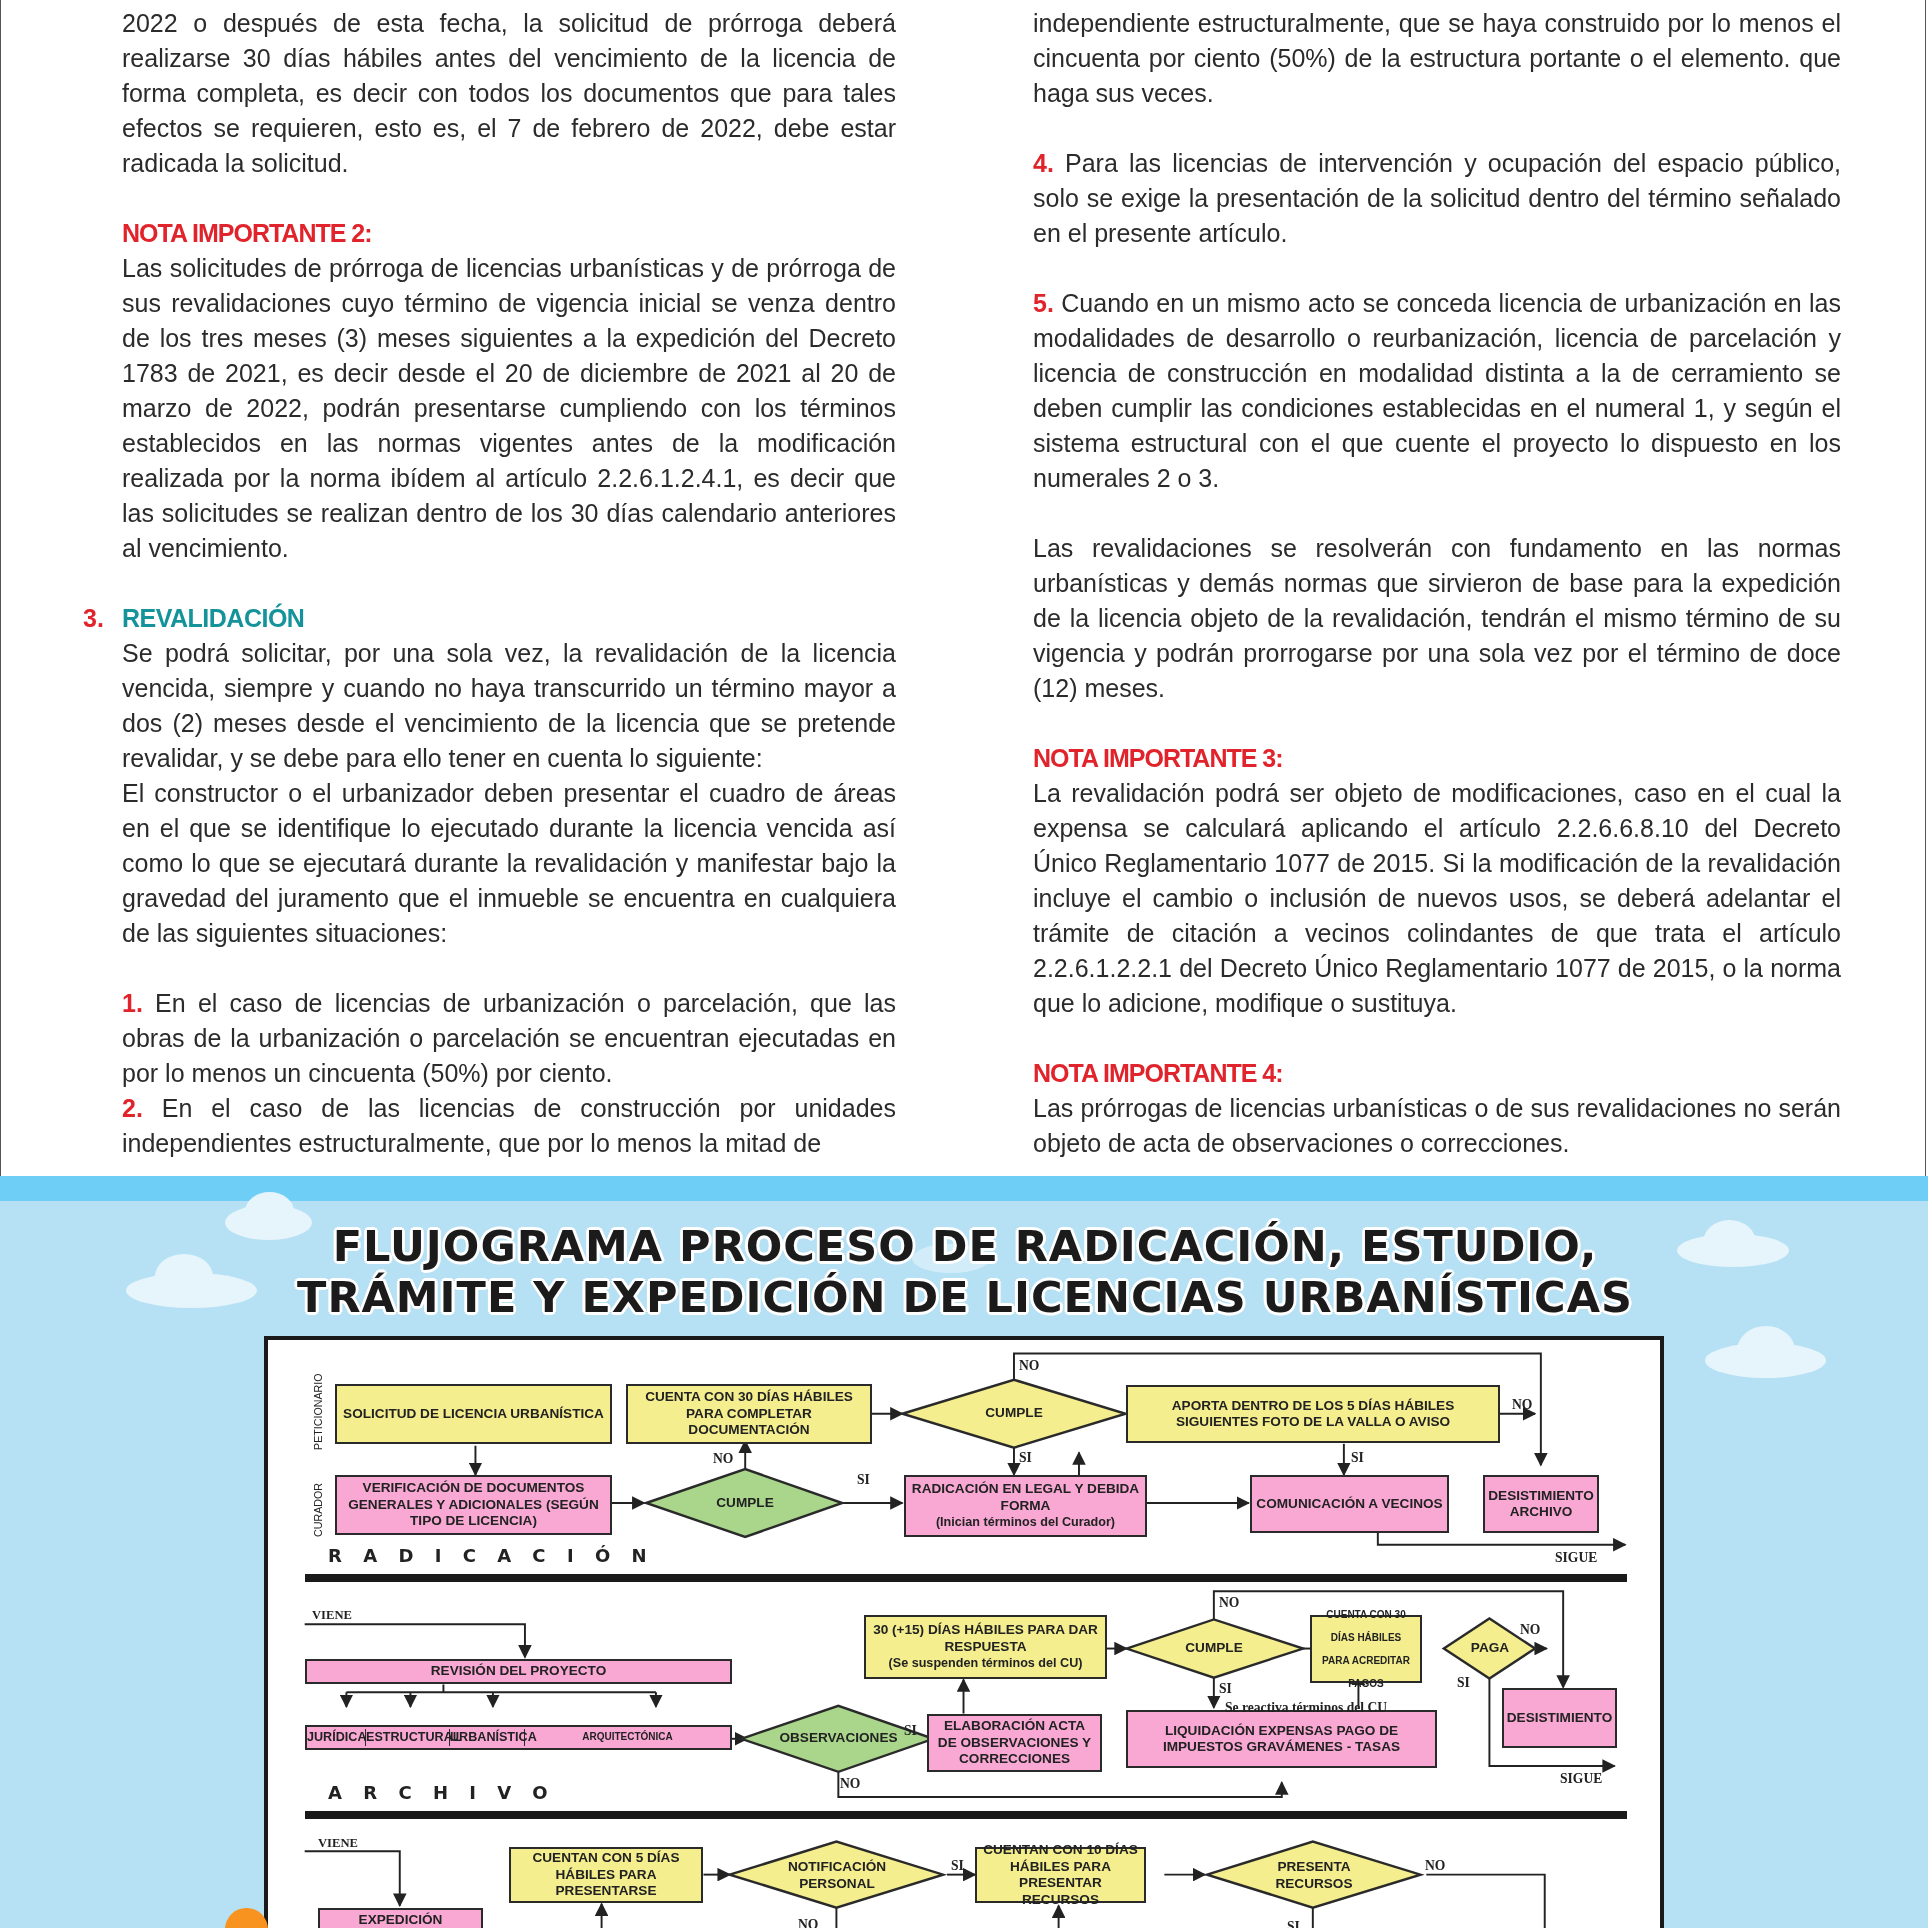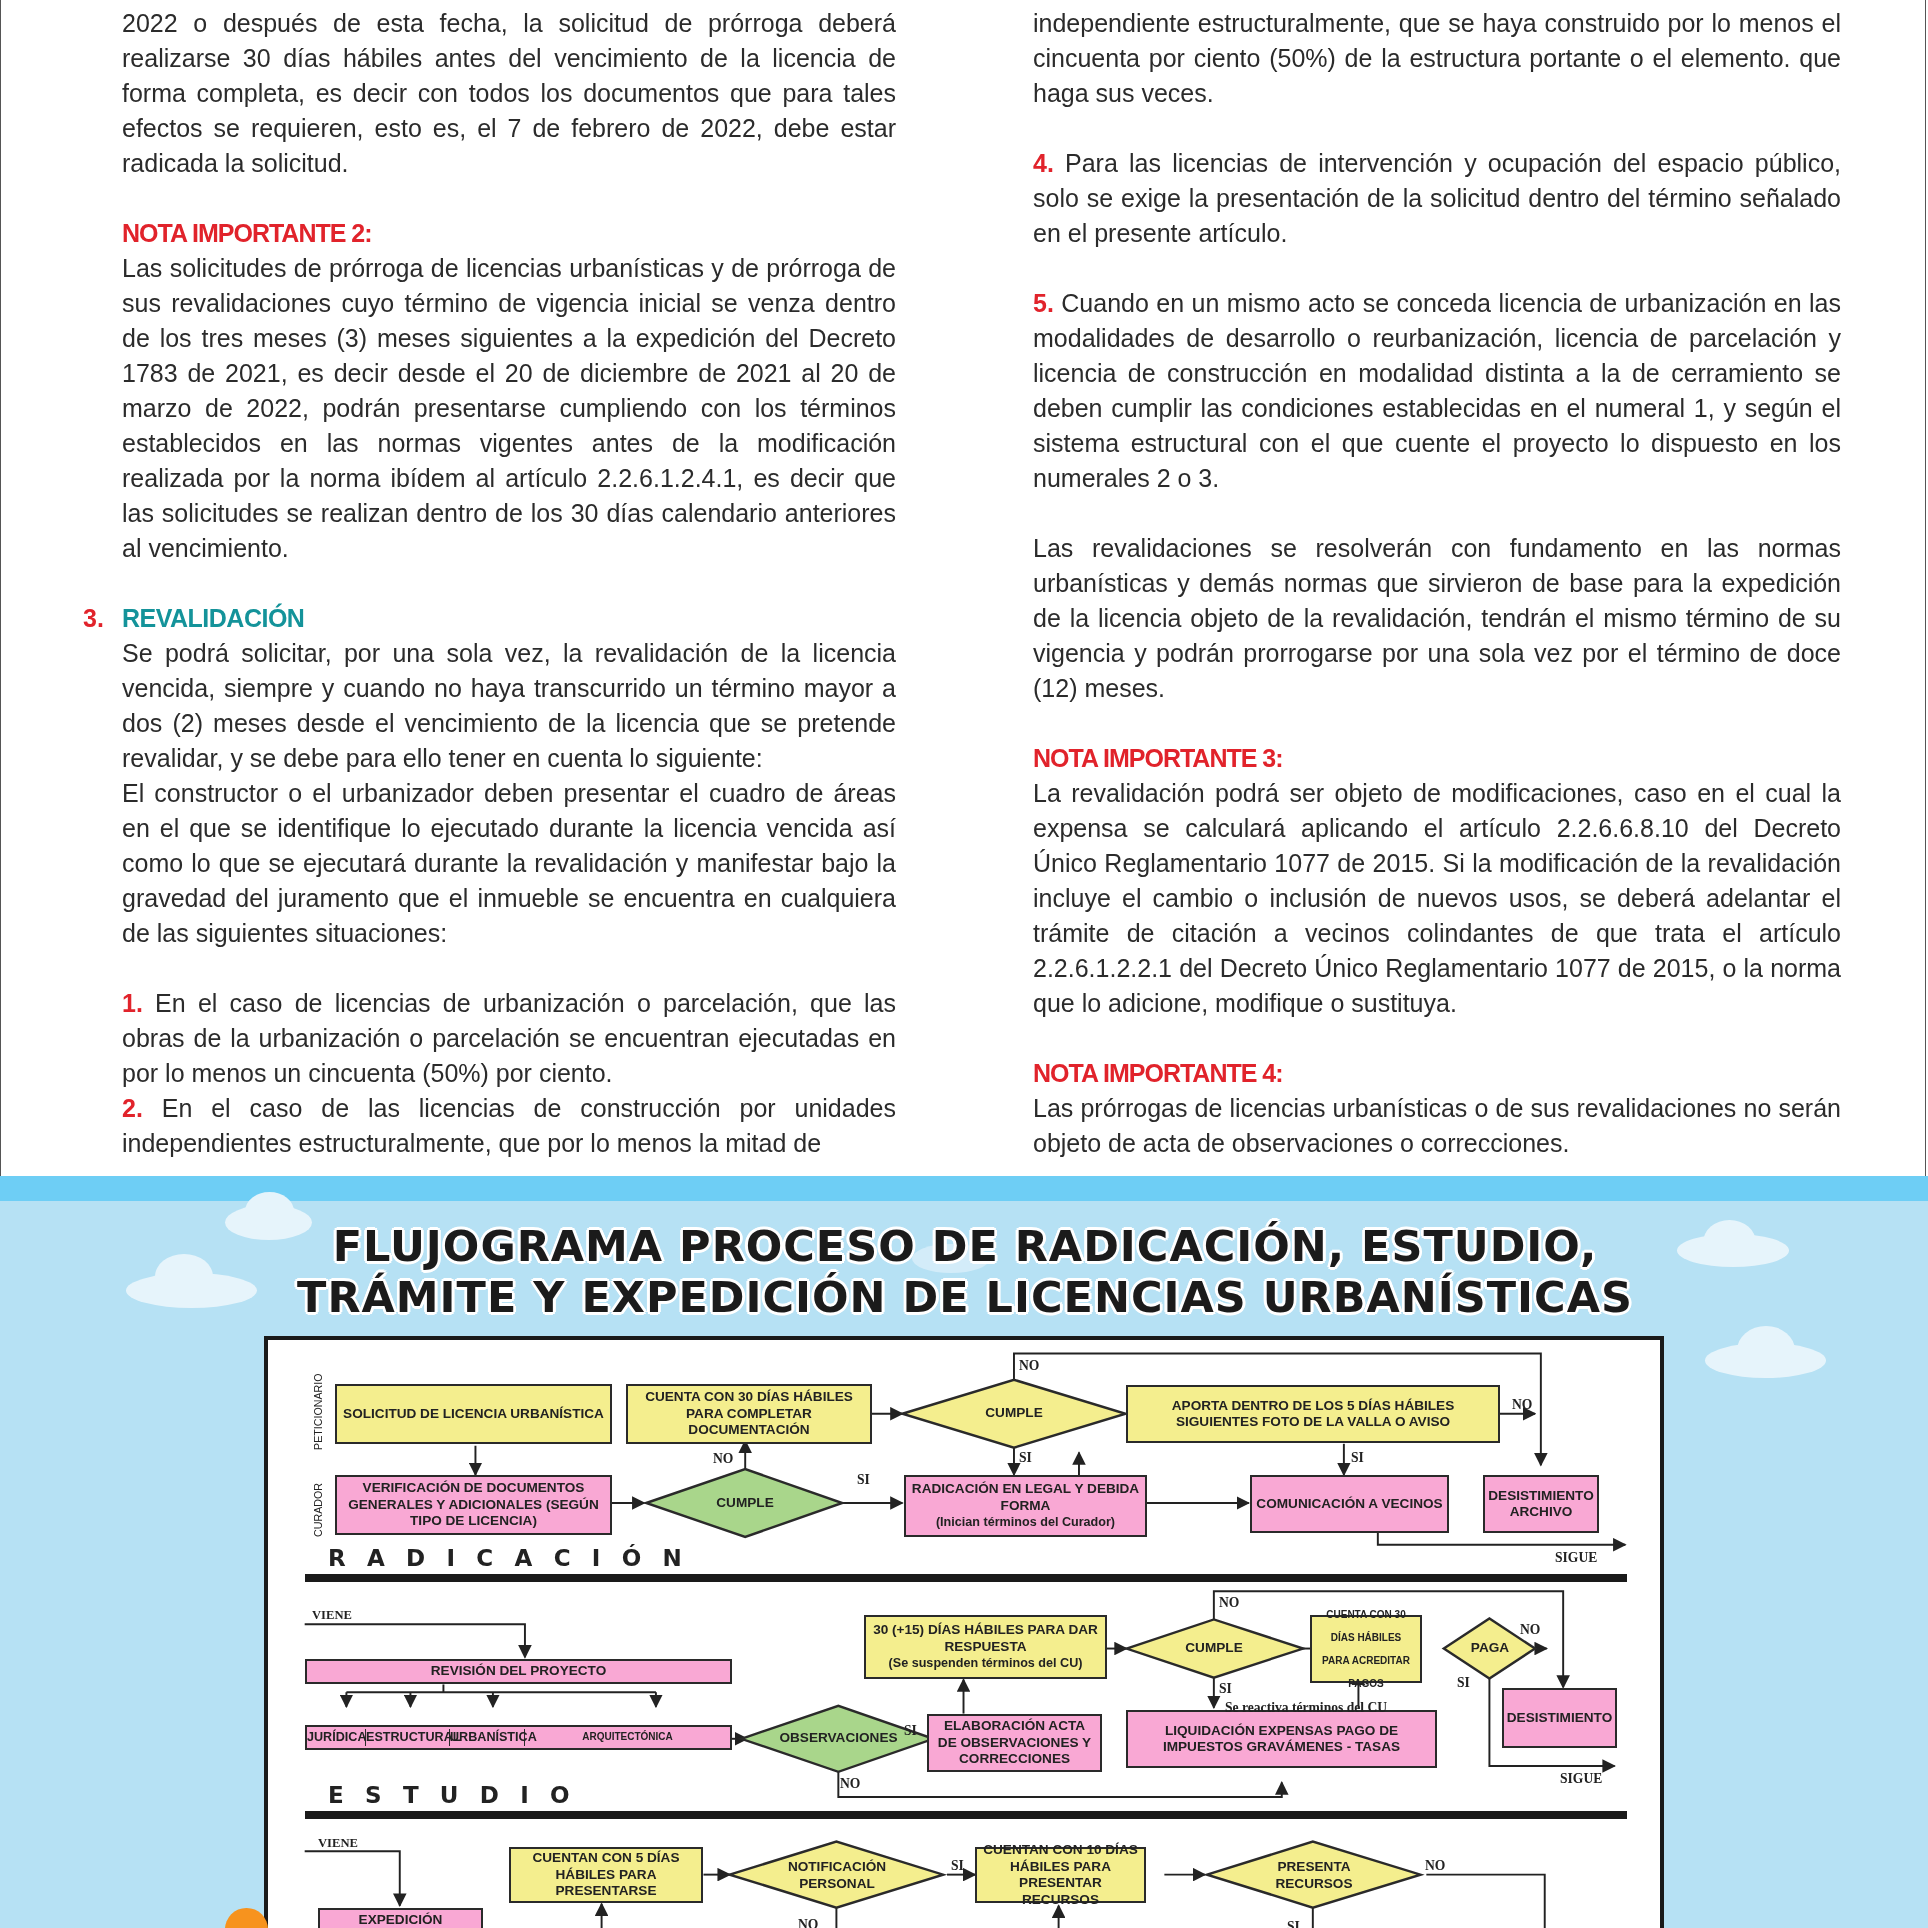--- a/index.html
+++ b/index.html
@@ -21,21 +21,21 @@
   .sky-band { position:absolute; left:0; top:0; width:1928px; height:25px; background:#6ecef5; }
   .cloud { position:absolute; background:#e6f4fb; border-radius:50%; }
   .title { position:absolute; left:213px; top:45px; width:1504px; text-align:center; font-family:"DejaVu Sans", sans-serif; font-weight:bold; font-size:43px; line-height:51px; color:#1b1b1b; letter-spacing:1px;
     text-shadow: 2.9px 0 0 #fff, -2.9px 0 0 #fff, 0 2.9px 0 #fff, 0 -2.9px 0 #fff, 1.9px 1.9px 0 #fff, -1.9px -1.9px 0 #fff, 1.9px -1.9px 0 #fff, -1.9px 1.9px 0 #fff; }
   .frame { position:absolute; left:264px; top:160px; width:1400px; height:621px; background:#fff; border:4.9px solid #1a1a1a; box-sizing:border-box; }
   .box { position:absolute; border:2.4px solid #2a2a2a; box-sizing:border-box; display:flex; align-items:center; justify-content:center; text-align:center; font-family:"Liberation Sans", sans-serif; font-weight:bold; color:#222; font-size:13.6px; line-height:16.5px; padding:1.9px 3.9px; }
   .yellow { background:#f4ee8e; }
   .green { background:#f9a8d4; }
   .lbl { position:absolute; font-family:Liberation Serif, serif; font-weight:bold; font-size:13.6px; color:#222; }
   .lane { position:absolute; font-family:"Liberation Sans", sans-serif; font-size:10.7px; color:#222; transform:rotate(-90deg); transform-origin:left top; white-space:nowrap; }
-  .phase { position:absolute; font-family:"DejaVu Sans", sans-serif; font-weight:bold; font-size:23px; letter-spacing:21.3px; color:#222; }
+  .phase { position:absolute; font-family:"DejaVu Sans", sans-serif; font-weight:bold; font-size:18px; letter-spacing:21.3px; color:#222; }
   .phase-bar { position:absolute; height:7.8px; background:#1a1a1a; }
   .diamond-text { position:absolute; display:flex; align-items:center; justify-content:center; text-align:center; font-family:"Liberation Sans", sans-serif; font-weight:bold; font-size:13.6px; line-height:16.5px; color:#222; }
   svg.lines { position:absolute; left:0; top:0; width:1928px; height:752px; overflow:visible; }
   .hardhat { position:absolute; left:225px; top:732px; width:43px; height:29px; background:#f7931e; border-radius:21.3px 21.3px 3.9px 3.9px; }
 </style>
 </head>
 <body>
 
 <div class="page-border"></div>
 
@@ -206,21 +206,21 @@
   <div class="lbl" style="left:1225px;top:524px;font-size:13.6px;">Se reactiva términos del CU</div>
 
   <div class="lbl" style="left:904px;top:547px;">SI</div>
   <div class="lbl" style="left:840px;top:600px;">NO</div>
   <div class="lbl" style="left:1219px;top:419px;">NO</div>
   <div class="lbl" style="left:1219px;top:505px;">SI</div>
   <div class="lbl" style="left:1520px;top:446px;">NO</div>
   <div class="lbl" style="left:1457px;top:499px;">SI</div>
   <div class="lbl" style="left:1560px;top:595px;">SIGUE</div>
 
-  <div class="phase" style="left:328px;top:606px;">ESTUDIO</div>
+  <div class="phase" style="left:328px;top:606px;">ARCHIVO</div>
   <div class="phase-bar" style="left:305px;top:635px;width:1322px;"></div>
 
   <div class="lbl" style="left:318px;top:660px;font-size:12.6px;">VIENE</div>
   <div class="box green" style="left:318px;top:732px;width:165px;height:39px;align-items:flex-start;">EXPEDICIÓN</div>
   <div class="box yellow" style="left:509px;top:671px;width:194px;height:56px;">CUENTAN CON 5 DÍAS HÁBILES PARA PRESENTARSE</div>
   <div class="diamond-text" style="left:762px;top:683px;width:150px;height:33px;">NOTIFICACIÓN PERSONAL</div>
   <div class="box yellow" style="left:975px;top:671px;width:171px;height:56px;">CUENTAN CON 10 DÍAS HÁBILES PARA PRESENTAR RECURSOS</div>
   <div class="diamond-text" style="left:1252px;top:683px;width:124px;height:33px;">PRESENTA RECURSOS</div>
   <div class="lbl" style="left:951px;top:682px;">SI</div>
   <div class="lbl" style="left:1425px;top:682px;">NO</div>

